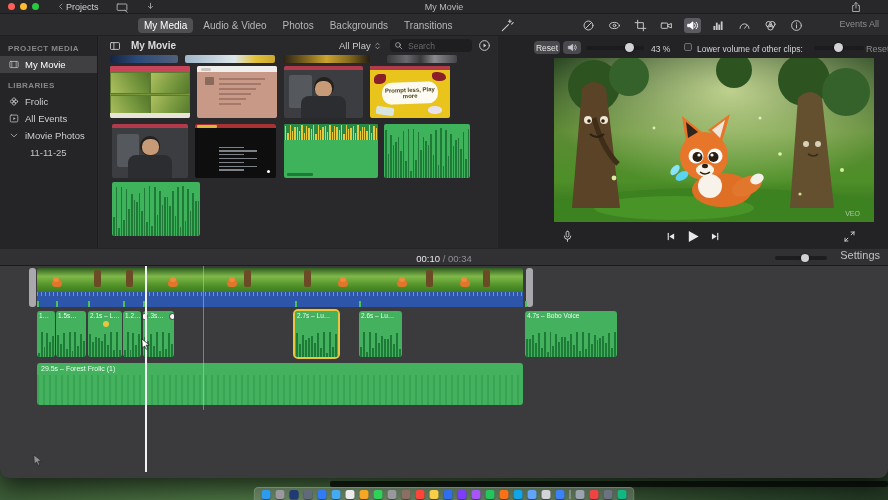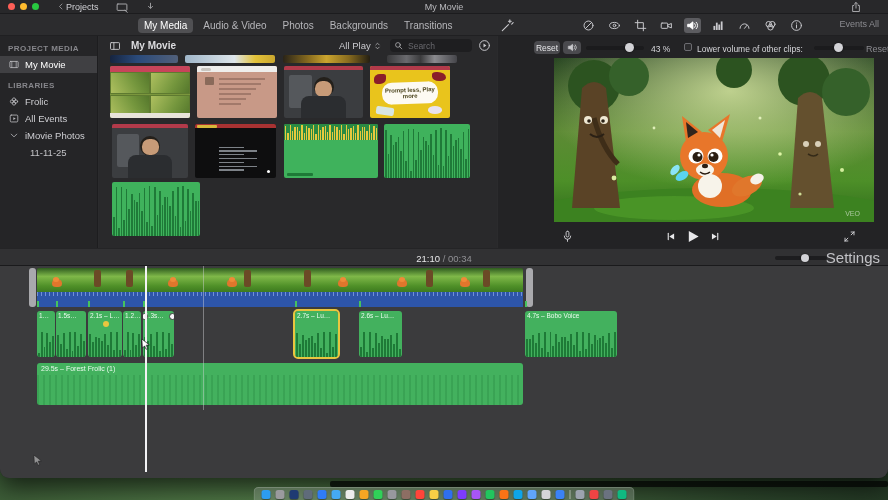--- a/index.html
+++ b/index.html
@@ -72,21 +72,21 @@
   .tp-ic{width:14px;height:14px}
   .tp-group{position:absolute;left:50%;transform:translateX(-50%);display:flex;align-items:center;gap:9px}
   .mic{position:absolute;left:63px;width:13px;height:15px}
   .expand{position:absolute;right:32px;width:13px;height:13px}
 
   
   .ttool{position:absolute;left:0;top:248px;width:100%;height:18px;background:#313133;
     border-top:1px solid #242426;border-bottom:1px solid #1a1a1c}
   .timec{position:absolute;left:50%;transform:translateX(-50%);top:4px;font-size:9.5px;color:#e8e8ea}
   .timec .dim{color:#909094}
-  .settings{position:absolute;right:8px;top:0;font-size:15px;color:#c2c2c6}
+  .settings{position:absolute;right:8px;top:0;font-size:11px;color:#c2c2c6}
 
   
   .timeline{position:absolute;left:0;top:266px;width:100%;height:212px;background:#3b3b3d}
   .handle{position:absolute;width:7px;height:39px;background:#a9a9ad;border-radius:3px;top:2px}
   .filmstrip{position:absolute;top:2px;height:24px;overflow:hidden;display:flex;border-radius:2px 2px 0 0}
   .frame{position:relative;flex:0 0 auto;height:24px}
   .bluebar{position:absolute;top:26px;height:15px;background:#2d55a9;overflow:hidden}
   .bluewave{position:absolute;left:0;top:0;width:100%;height:4px;
     background:repeating-linear-gradient(90deg,#7190d8 0 1px,transparent 1px 4px)}
   .tick{position:absolute;width:2px;height:6px;background:#46c25e;top:35px}
@@ -601,21 +601,21 @@
       <span class="expand tp-ic">
           <svg viewBox="0 0 16 16" fill="none" stroke="#c9c9cd" stroke-width="1.2" stroke-linecap="round" stroke-linejoin="round">
             <path d="M2.5 13.5 6 10M2.5 13.5V10M2.5 13.5H6M13.5 2.5 10 6M13.5 2.5V6M13.5 2.5H10"></path>
           </svg>
         </span>
     </div>
   </div>
 
   <div class="ttool">
     <div class="timec">
-      <span>21:10</span><span class="dim"> / </span><span class="dim">00:34</span>
+      <span>00:10</span><span class="dim"> / </span><span class="dim">00:34</span>
     </div>
     <div class="slider" style="left:775px;top:7px;width:52px;background:#1d1d1f">
       <div class="knob" id="zoomknob" style="width: 8px; height: 8px; top: -2px; left: calc(57% - 4px);"></div>
     </div>
     <div class="settings">Settings</div>
   </div>
 
   <div class="timeline" id="timeline">
       <div class="handle" style="left: 29px;"></div>
       <div class="handle" style="left: 526px;"></div>

